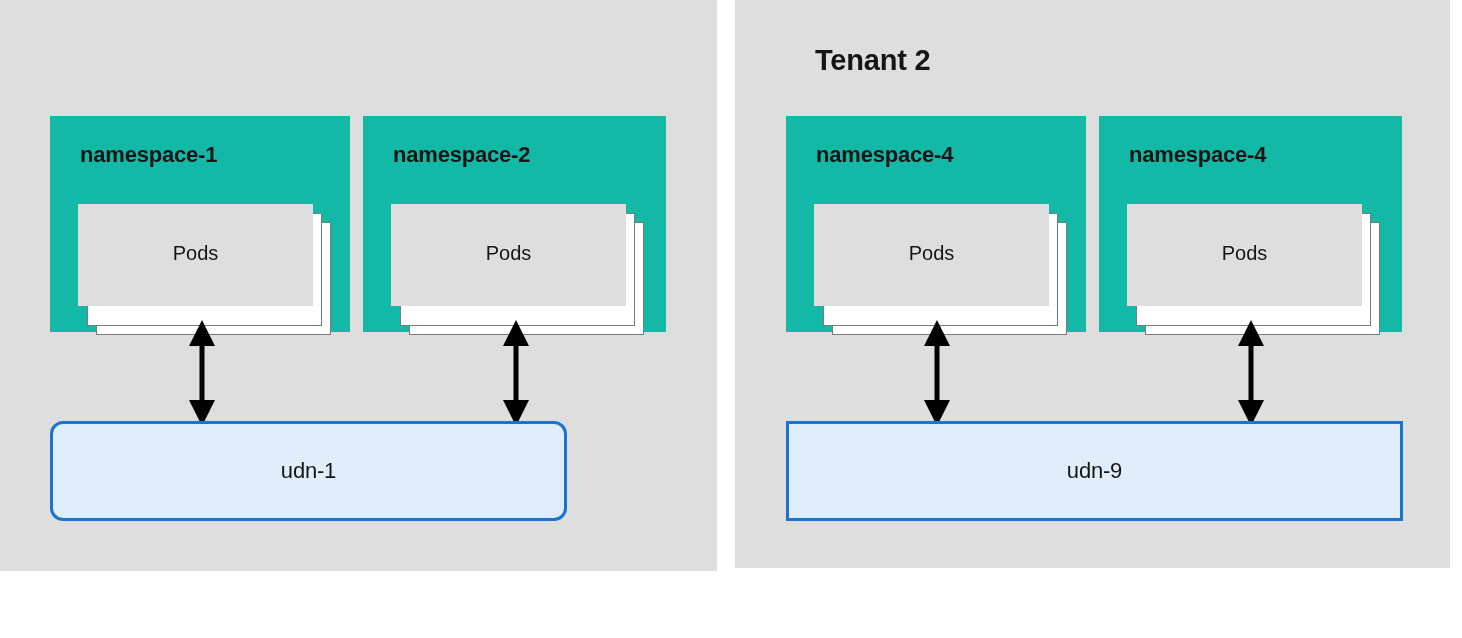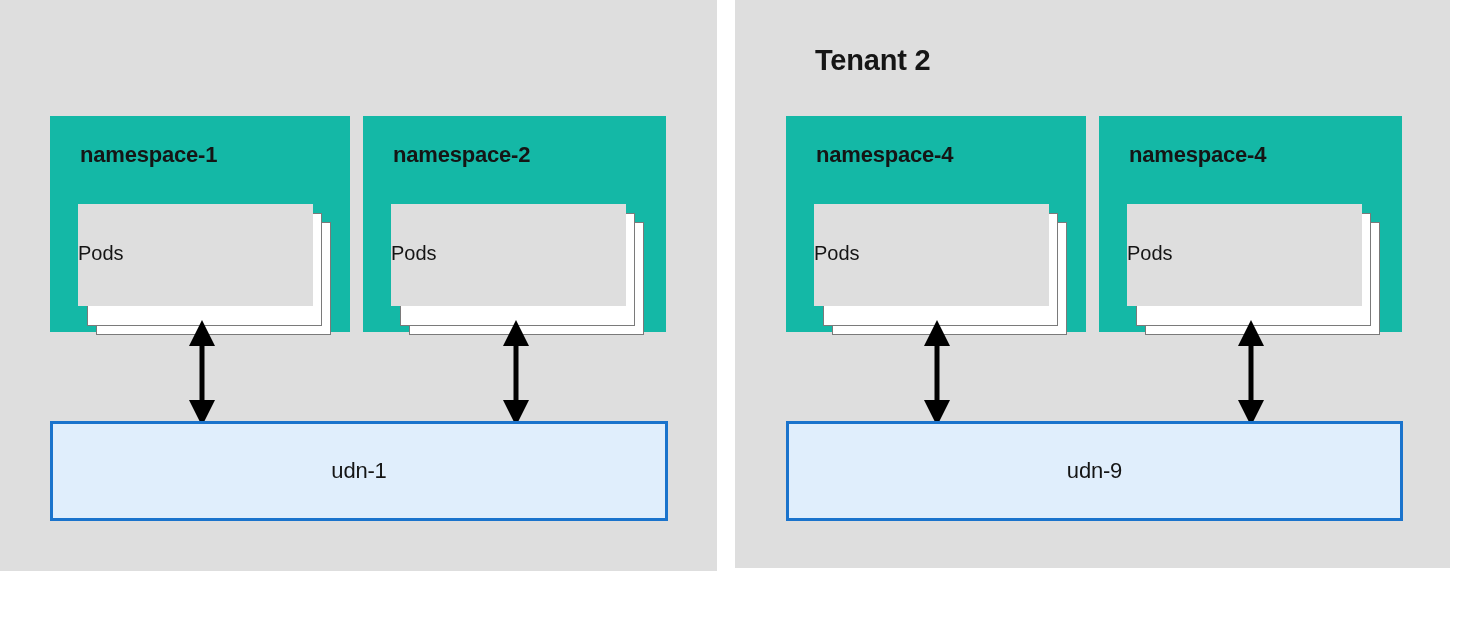--- a/index.html
+++ b/index.html
@@ -94,21 +94,21 @@
     top: 0px;
     width: 235px;
     height: 102px;
     background: #dedede;
   }
   .pods-label {
     position: absolute;
     left: 0;
     right: 0;
     top: 38px;
-    text-align: left;
+    text-align: center;
     font-size: 20px;
     font-weight: 400;
     color: #151515;
   }
 
   
   .arrow {
     position: absolute;
     width: 36px;
     height: 106px;
@@ -121,21 +121,21 @@
     position: absolute;
     top: 421px;
     height: 100px;
     box-sizing: border-box;
     background: #e0eefc;
     border: 3px solid #1a73cc;
     display: flex;
     align-items: center;
     justify-content: center;
   }
-  #udn-box-1 { left: 50px;  width: 618px; }
+  #udn-box-1 { left: 50px;  width: 517px; border-radius: 13px; }
   .udn-label {
     font-size: 22px;
     font-weight: 400;
     color: #151515;
     letter-spacing: -0.2px;
   }
 
   
   #watermark {
     position: absolute;

